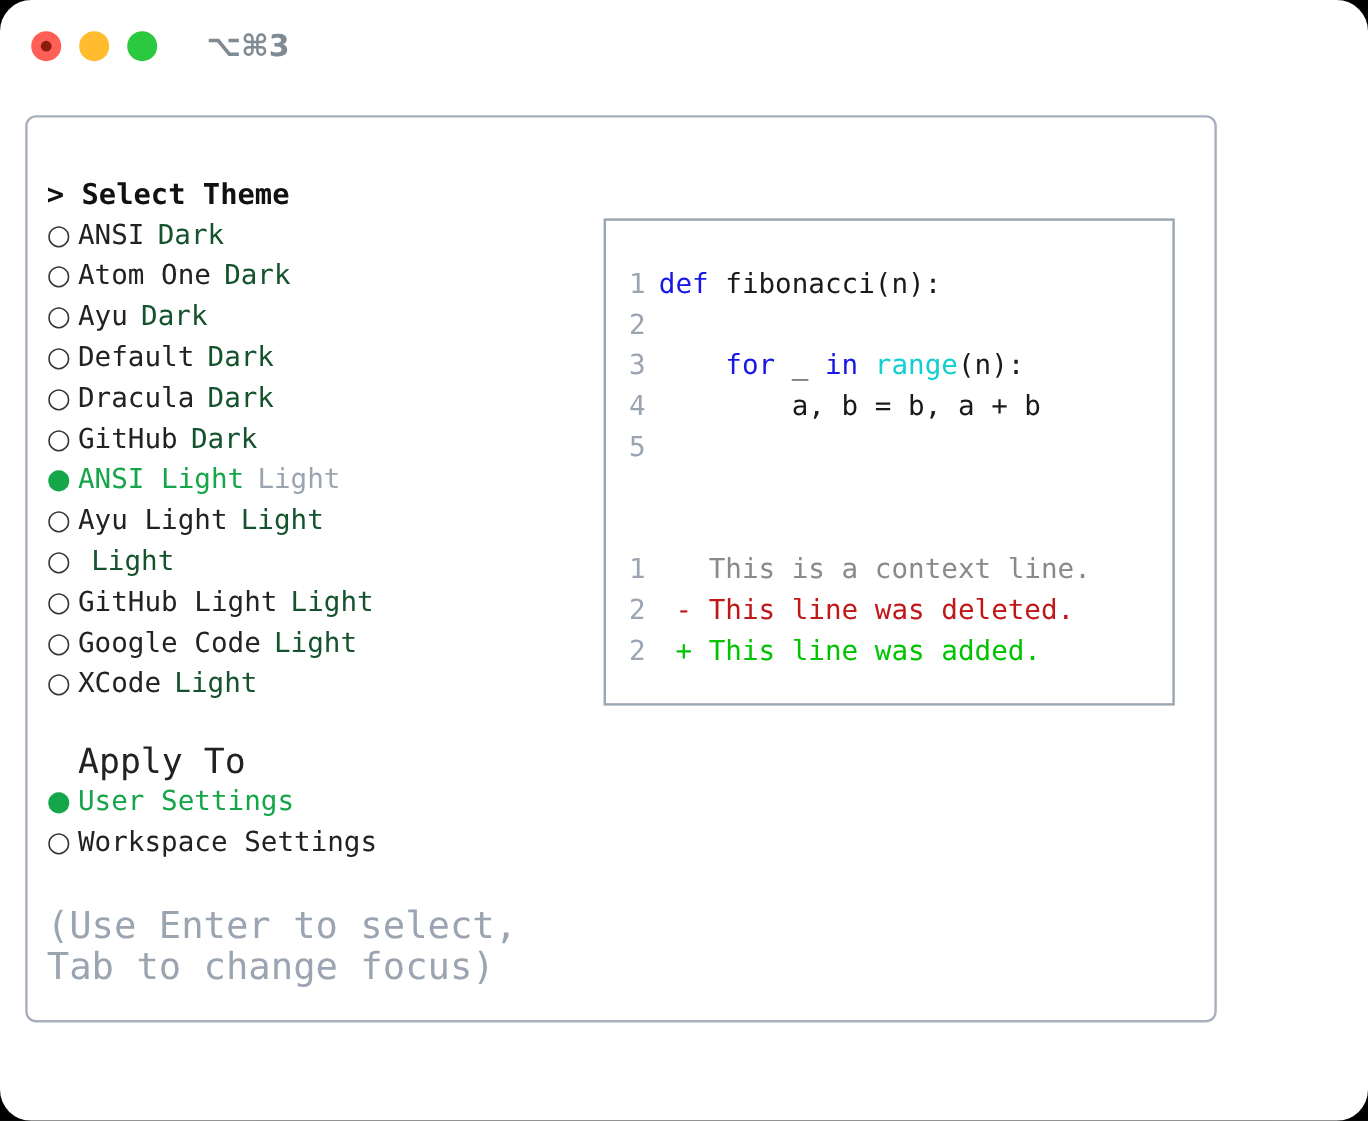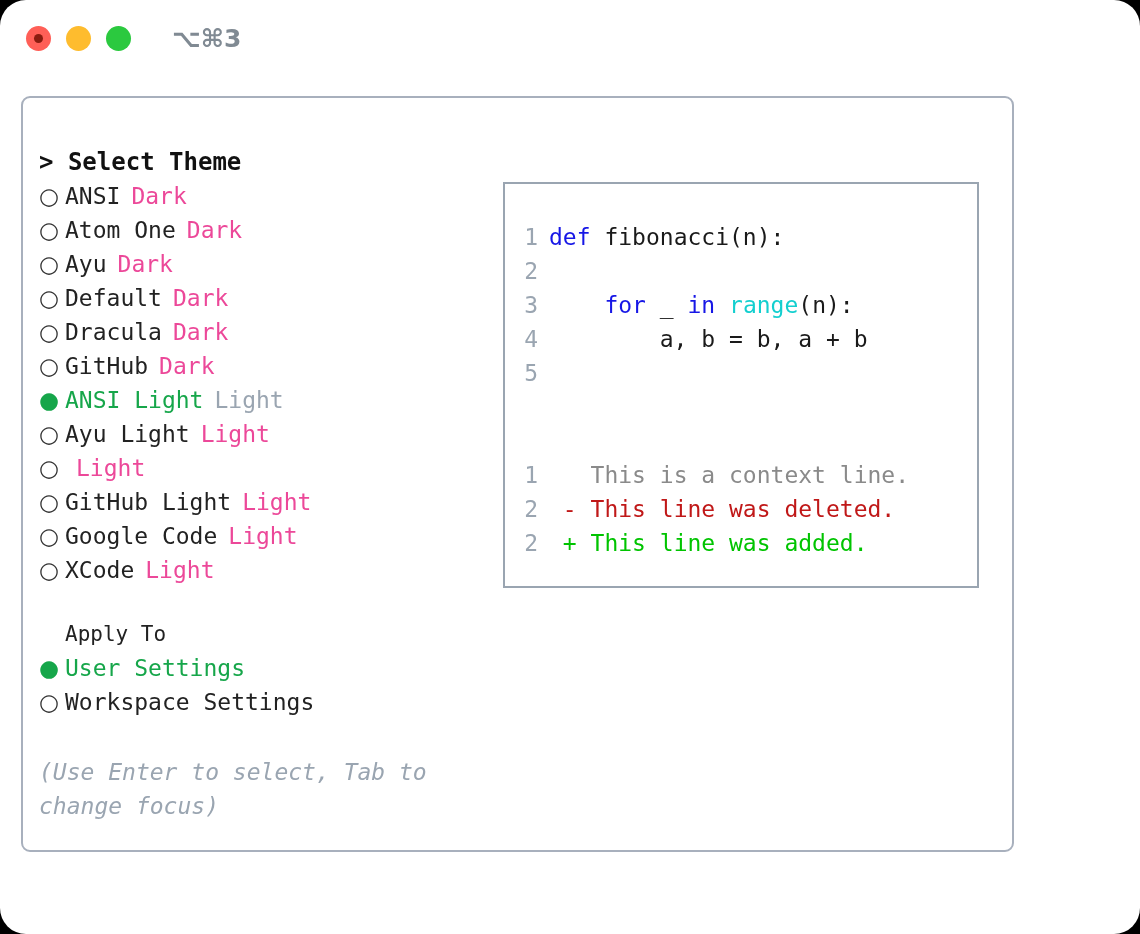--- a/index.html
+++ b/index.html
@@ -119,41 +119,40 @@
     flex: none;
     font-size: 23px;
     line-height: 34px;
     color: #333333;
     font-family: "DejaVu Sans", "Liberation Sans", sans-serif;
   }
   .bullet.on { color: #16a64a; }
   .opt-name { color: #222222; }
   .opt-row.selected .opt-name { color: #16a64a; }
   .opt-kind {
-    color: #ec4899;
+    color: #14532d;
     margin-left: 11px;
   }
   .opt-row.selected .opt-kind { color: #9aa5b1; }
 
   .group-gap { height: 30px; }
   .apply-title {
-    font-size: 21px;
+    font-size: 29px;
     line-height: 34px;
     color: #222222;
     padding-left: 26px;
     white-space: pre;
   }
   .hint {
     margin-top: 36px;
-    font-size: 23px;
+    font-size: 31px;
     line-height: 34px;
     color: #9aa5b1;
     width: 404px;
     white-space: pre-wrap;
-    font-style: italic;
   }
 
   
   .preview-title {
     font-size: 24px;
     font-weight: bold;
     color: #111111;
     line-height: 34px;
     margin-left: 0px;
     white-space: pre;

